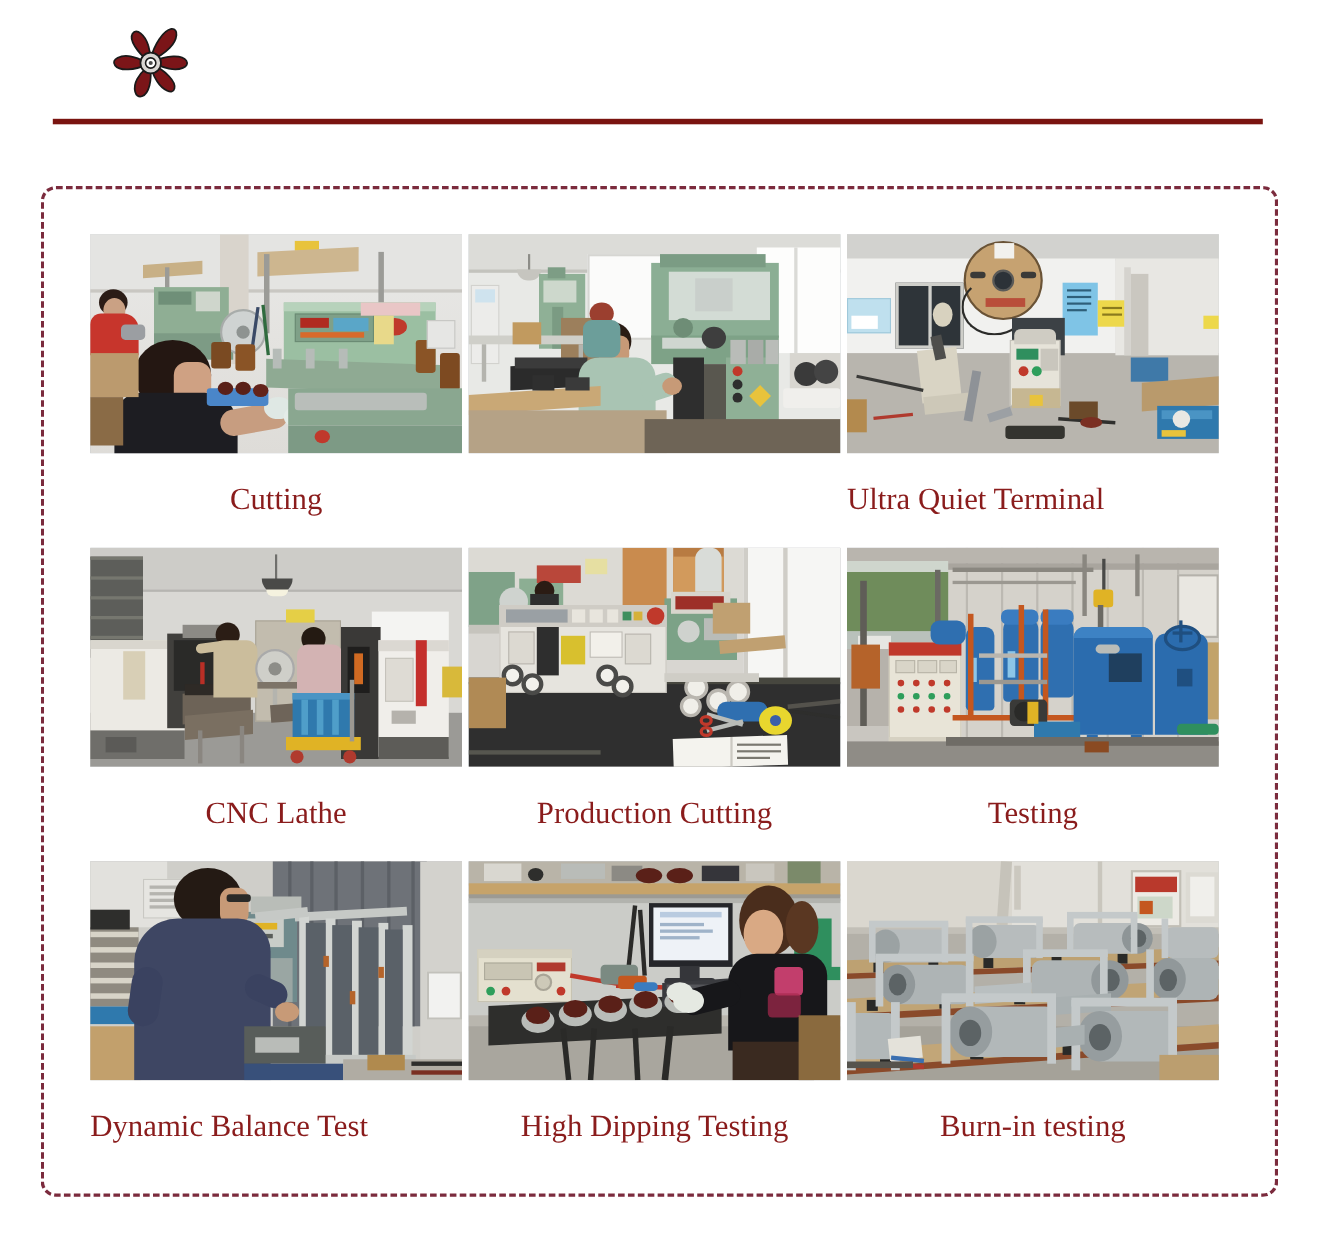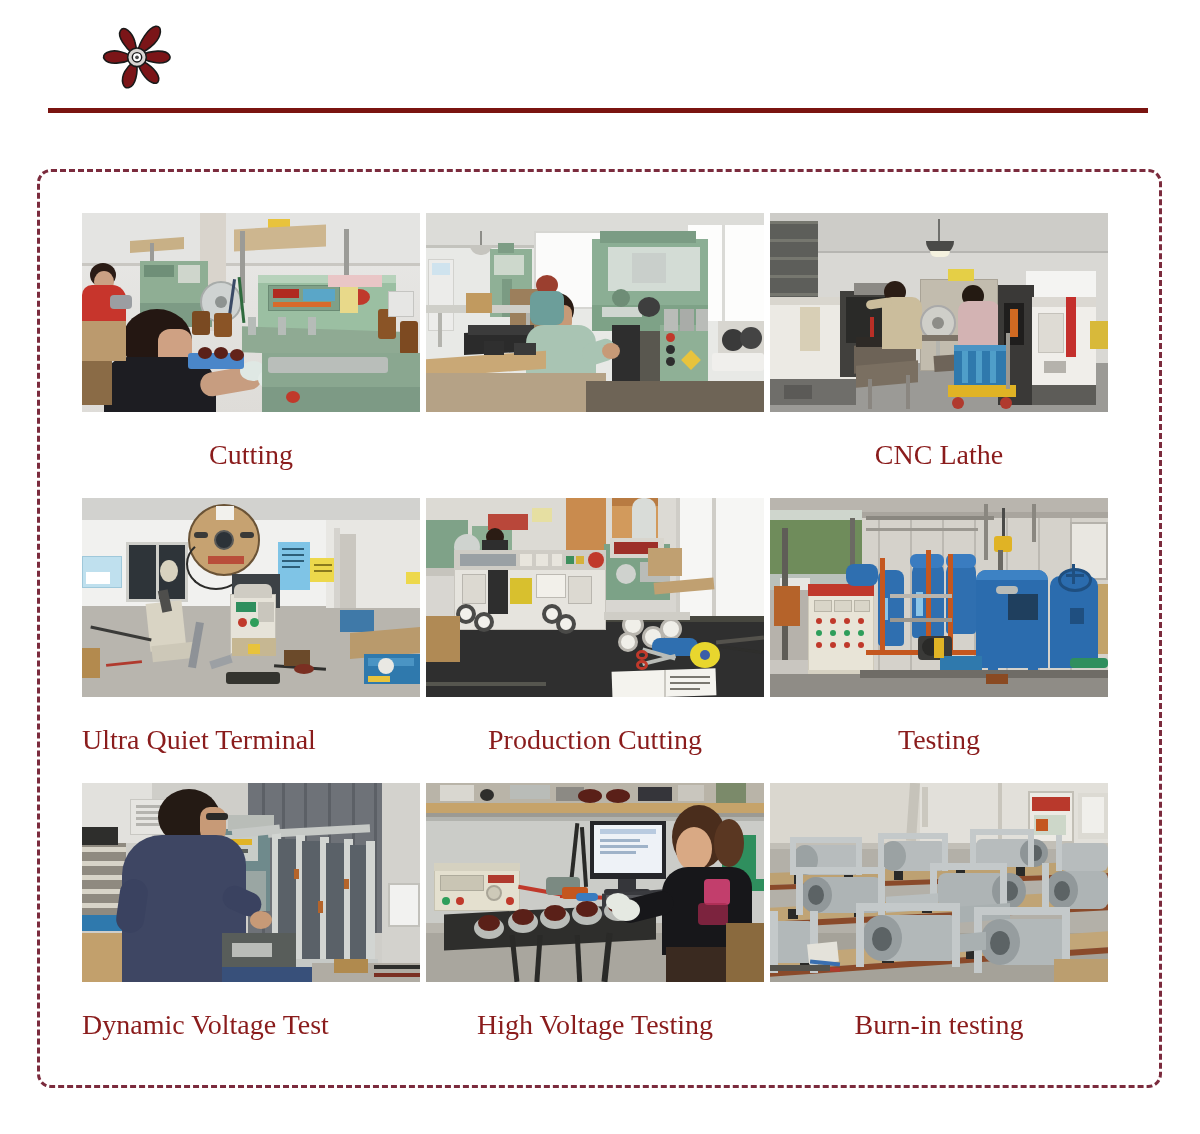--- a/index.html
+++ b/index.html
@@ -246,20 +246,95 @@
       <div class="r" style="left:0;top:142px;width:120px;height:18px;background:#c9a876;transform:skewY(-4deg);"></div>
       <div class="r" style="left:0;top:160px;width:180px;height:39px;background:#b5a286;"></div>
       <div class="r" style="left:160px;top:168px;width:178px;height:31px;background:#6e6456;"></div>
       <div class="r" style="left:58px;top:128px;width:20px;height:14px;background:#2f2f2f;"></div>
       <div class="r" style="left:88px;top:130px;width:22px;height:12px;background:#3a3a3a;"></div>
     </div>
   </div>
 
   <div class="cell">
     <div class="photo">
+      <div class="r" style="left:0;top:0;width:338px;height:199px;background:#dfdfdb;"></div>
+      <div class="r" style="left:0;top:0;width:338px;height:24px;background:#d2d2cf;"></div>
+
+      <div class="r" style="left:0;top:22px;width:244px;height:88px;background:#f1f1ef;"></div>
+      <div class="r" style="left:0;top:108px;width:338px;height:91px;background:#b8b5ae;"></div>
+      <div class="r" style="left:244px;top:22px;width:94px;height:88px;background:#e8e7e3;"></div>
+
+      <div class="r" style="left:0;top:58px;width:40px;height:32px;background:#bfe0ee;border:1px solid #9fc8da;box-sizing:border-box;"></div>
+      <div class="r" style="left:4px;top:74px;width:24px;height:12px;background:#ffffff;"></div>
+
+      <div class="r" style="left:44px;top:44px;width:62px;height:60px;background:#2e3439;border:3px solid #cfcfca;box-sizing:border-box;"></div>
+      <div class="r" style="left:74px;top:44px;width:3px;height:60px;background:#cfcfca;"></div>
+      <div class="r circ" style="left:78px;top:62px;width:18px;height:22px;background:#d8d2bf;"></div>
+
+      <div class="r circ" style="left:106px;top:6px;width:72px;height:72px;background:#c6a271;border:2px solid #6a5336;box-sizing:border-box;"></div>
+      <div class="r circ" style="left:132px;top:32px;width:20px;height:20px;background:#2c3238;border:2px solid #5a5a58;box-sizing:border-box;"></div>
+      <div class="r" style="left:112px;top:34px;width:14px;height:6px;background:#3a3a38;border-radius:3px;"></div>
+      <div class="r" style="left:158px;top:34px;width:14px;height:6px;background:#3a3a38;border-radius:3px;"></div>
+      <div class="r" style="left:134px;top:8px;width:18px;height:14px;background:#f2f1ed;"></div>
+      <div class="r" style="left:126px;top:58px;width:36px;height:8px;background:#b5392d;opacity:0.8;"></div>
+
+      <div class="r" style="left:104px;top:40px;width:56px;height:48px;border:2px solid #2b2b29;border-radius:50%;border-top-color:transparent;border-right-color:transparent;"></div>
+
+      <div class="r" style="left:196px;top:44px;width:32px;height:48px;background:#7fc4e6;"></div>
+      <div class="r" style="left:200px;top:50px;width:22px;height:2px;background:#2e5f79;"></div>
+      <div class="r" style="left:200px;top:56px;width:22px;height:2px;background:#2e5f79;"></div>
+      <div class="r" style="left:200px;top:62px;width:22px;height:2px;background:#2e5f79;"></div>
+      <div class="r" style="left:200px;top:68px;width:18px;height:2px;background:#2e5f79;"></div>
+
+      <div class="r" style="left:228px;top:60px;width:26px;height:24px;background:#edd84b;"></div>
+      <div class="r" style="left:232px;top:66px;width:18px;height:2px;background:#8a7a1d;"></div>
+      <div class="r" style="left:232px;top:72px;width:18px;height:2px;background:#8a7a1d;"></div>
+      <div class="r" style="left:324px;top:74px;width:14px;height:12px;background:#edd84b;"></div>
+
+      <div class="r" style="left:252px;top:30px;width:6px;height:80px;background:#d5d3ce;"></div>
+      <div class="r" style="left:258px;top:36px;width:16px;height:74px;background:#cac7c0;"></div>
+
+      <div class="r" style="left:150px;top:76px;width:48px;height:34px;background:#3c4145;"></div>
+
+      <div class="r" style="left:148px;top:96px;width:46px;height:60px;background:#e6e3d9;border:1px solid #c4c1b8;box-sizing:border-box;"></div>
+      <div class="r" style="left:152px;top:86px;width:38px;height:14px;background:#cfccc3;border-radius:6px 6px 0 0;"></div>
+      <div class="r" style="left:154px;top:104px;width:20px;height:10px;background:#2f8f5e;"></div>
+      <div class="r" style="left:176px;top:104px;width:16px;height:20px;background:#c9c6bd;"></div>
+      <div class="r circ" style="left:156px;top:120px;width:9px;height:9px;background:#c0392b;"></div>
+      <div class="r circ" style="left:168px;top:120px;width:9px;height:9px;background:#2e9e5b;"></div>
+      <div class="r" style="left:150px;top:140px;width:44px;height:18px;background:#c6b792;"></div>
+      <div class="r" style="left:166px;top:146px;width:12px;height:10px;background:#e8c33c;"></div>
+      <div class="r" style="left:144px;top:174px;width:54px;height:12px;background:#34342f;border-radius:3px;"></div>
+
+      <div class="r" style="left:66px;top:104px;width:36px;height:48px;background:#d9d4c4;transform:rotate(-6deg);"></div>
+      <div class="r" style="left:78px;top:92px;width:10px;height:22px;background:#4e4e4c;transform:rotate(-12deg);"></div>
+      <div class="r" style="left:70px;top:146px;width:42px;height:16px;background:#cdc8b8;transform:rotate(-6deg);"></div>
+
+      <div class="r" style="left:110px;top:124px;width:8px;height:46px;background:#8e9297;transform:rotate(10deg);"></div>
+      <div class="r" style="left:128px;top:160px;width:22px;height:8px;background:#9ca0a4;transform:rotate(-18deg);"></div>
+
+      <div class="r" style="left:8px;top:134px;width:62px;height:3px;background:#3a3a38;transform:rotate(12deg);"></div>
+      <div class="r" style="left:24px;top:164px;width:36px;height:3px;background:#b03a2e;transform:rotate(-6deg);"></div>
+      <div class="r" style="left:192px;top:168px;width:52px;height:3px;background:#2f2f2d;transform:rotate(4deg);"></div>
+
+      <div class="r" style="left:258px;top:112px;width:34px;height:22px;background:#3f79a8;"></div>
+      <div class="r" style="left:268px;top:132px;width:70px;height:26px;background:#b99a6c;transform:skewY(-5deg);"></div>
+      <div class="r" style="left:282px;top:156px;width:56px;height:30px;background:#2f79ad;"></div>
+      <div class="r" style="left:286px;top:160px;width:46px;height:8px;background:#4a94c4;"></div>
+      <div class="r circ" style="left:296px;top:160px;width:16px;height:16px;background:#e9e8e3;"></div>
+      <div class="r" style="left:286px;top:178px;width:22px;height:6px;background:#e8c33c;"></div>
+      <div class="r" style="left:202px;top:152px;width:26px;height:16px;background:#6b4a2a;"></div>
+      <div class="r circ" style="left:212px;top:166px;width:20px;height:10px;background:#7a2f22;"></div>
+      <div class="r" style="left:0;top:150px;width:18px;height:30px;background:#b38a4e;"></div>
+    </div>
+    <div class="caption cap-left">Ultra Quiet Terminal</div>
+  </div>
+
+  <div class="cell">
+    <div class="photo">
       <div class="r" style="left:0;top:0;width:338px;height:199px;background:#d9d8d4;"></div>
       <div class="r" style="left:0;top:0;width:338px;height:40px;background:#cdccc8;"></div>
       <div class="r" style="left:0;top:38px;width:338px;height:2px;background:#b6b5b1;"></div>
       <div class="r" style="left:0;top:150px;width:338px;height:49px;background:#9b9a96;"></div>
 
       <div class="r" style="left:0;top:8px;width:48px;height:92px;background:#5d5e5a;"></div>
       <div class="r" style="left:0;top:8px;width:48px;height:3px;background:#76776f;"></div>
       <div class="r" style="left:0;top:26px;width:48px;height:3px;background:#76776f;"></div>
       <div class="r" style="left:0;top:44px;width:48px;height:3px;background:#76776f;"></div>
       <div class="r" style="left:0;top:62px;width:48px;height:3px;background:#76776f;"></div>
@@ -322,95 +397,20 @@
       <div class="r" style="left:184px;top:132px;width:56px;height:6px;background:#4a94c4;"></div>
       <div class="r" style="left:192px;top:138px;width:6px;height:32px;background:#4f9ec9;"></div>
       <div class="r" style="left:206px;top:138px;width:6px;height:32px;background:#4f9ec9;"></div>
       <div class="r" style="left:220px;top:138px;width:6px;height:32px;background:#4f9ec9;"></div>
       <div class="r" style="left:178px;top:172px;width:68px;height:12px;background:#e0b325;"></div>
       <div class="r circ" style="left:182px;top:184px;width:12px;height:12px;background:#b03a2e;"></div>
       <div class="r circ" style="left:230px;top:184px;width:12px;height:12px;background:#b03a2e;"></div>
       <div class="r" style="left:236px;top:120px;width:4px;height:56px;background:#9b9891;"></div>
     </div>
     <div class="caption cap-center">CNC Lathe</div>
-  </div>
-
-  <div class="cell">
-    <div class="photo">
-      <div class="r" style="left:0;top:0;width:338px;height:199px;background:#dfdfdb;"></div>
-      <div class="r" style="left:0;top:0;width:338px;height:24px;background:#d2d2cf;"></div>
-
-      <div class="r" style="left:0;top:22px;width:244px;height:88px;background:#f1f1ef;"></div>
-      <div class="r" style="left:0;top:108px;width:338px;height:91px;background:#b8b5ae;"></div>
-      <div class="r" style="left:244px;top:22px;width:94px;height:88px;background:#e8e7e3;"></div>
-
-      <div class="r" style="left:0;top:58px;width:40px;height:32px;background:#bfe0ee;border:1px solid #9fc8da;box-sizing:border-box;"></div>
-      <div class="r" style="left:4px;top:74px;width:24px;height:12px;background:#ffffff;"></div>
-
-      <div class="r" style="left:44px;top:44px;width:62px;height:60px;background:#2e3439;border:3px solid #cfcfca;box-sizing:border-box;"></div>
-      <div class="r" style="left:74px;top:44px;width:3px;height:60px;background:#cfcfca;"></div>
-      <div class="r circ" style="left:78px;top:62px;width:18px;height:22px;background:#d8d2bf;"></div>
-
-      <div class="r circ" style="left:106px;top:6px;width:72px;height:72px;background:#c6a271;border:2px solid #6a5336;box-sizing:border-box;"></div>
-      <div class="r circ" style="left:132px;top:32px;width:20px;height:20px;background:#2c3238;border:2px solid #5a5a58;box-sizing:border-box;"></div>
-      <div class="r" style="left:112px;top:34px;width:14px;height:6px;background:#3a3a38;border-radius:3px;"></div>
-      <div class="r" style="left:158px;top:34px;width:14px;height:6px;background:#3a3a38;border-radius:3px;"></div>
-      <div class="r" style="left:134px;top:8px;width:18px;height:14px;background:#f2f1ed;"></div>
-      <div class="r" style="left:126px;top:58px;width:36px;height:8px;background:#b5392d;opacity:0.8;"></div>
-
-      <div class="r" style="left:104px;top:40px;width:56px;height:48px;border:2px solid #2b2b29;border-radius:50%;border-top-color:transparent;border-right-color:transparent;"></div>
-
-      <div class="r" style="left:196px;top:44px;width:32px;height:48px;background:#7fc4e6;"></div>
-      <div class="r" style="left:200px;top:50px;width:22px;height:2px;background:#2e5f79;"></div>
-      <div class="r" style="left:200px;top:56px;width:22px;height:2px;background:#2e5f79;"></div>
-      <div class="r" style="left:200px;top:62px;width:22px;height:2px;background:#2e5f79;"></div>
-      <div class="r" style="left:200px;top:68px;width:18px;height:2px;background:#2e5f79;"></div>
-
-      <div class="r" style="left:228px;top:60px;width:26px;height:24px;background:#edd84b;"></div>
-      <div class="r" style="left:232px;top:66px;width:18px;height:2px;background:#8a7a1d;"></div>
-      <div class="r" style="left:232px;top:72px;width:18px;height:2px;background:#8a7a1d;"></div>
-      <div class="r" style="left:324px;top:74px;width:14px;height:12px;background:#edd84b;"></div>
-
-      <div class="r" style="left:252px;top:30px;width:6px;height:80px;background:#d5d3ce;"></div>
-      <div class="r" style="left:258px;top:36px;width:16px;height:74px;background:#cac7c0;"></div>
-
-      <div class="r" style="left:150px;top:76px;width:48px;height:34px;background:#3c4145;"></div>
-
-      <div class="r" style="left:148px;top:96px;width:46px;height:60px;background:#e6e3d9;border:1px solid #c4c1b8;box-sizing:border-box;"></div>
-      <div class="r" style="left:152px;top:86px;width:38px;height:14px;background:#cfccc3;border-radius:6px 6px 0 0;"></div>
-      <div class="r" style="left:154px;top:104px;width:20px;height:10px;background:#2f8f5e;"></div>
-      <div class="r" style="left:176px;top:104px;width:16px;height:20px;background:#c9c6bd;"></div>
-      <div class="r circ" style="left:156px;top:120px;width:9px;height:9px;background:#c0392b;"></div>
-      <div class="r circ" style="left:168px;top:120px;width:9px;height:9px;background:#2e9e5b;"></div>
-      <div class="r" style="left:150px;top:140px;width:44px;height:18px;background:#c6b792;"></div>
-      <div class="r" style="left:166px;top:146px;width:12px;height:10px;background:#e8c33c;"></div>
-      <div class="r" style="left:144px;top:174px;width:54px;height:12px;background:#34342f;border-radius:3px;"></div>
-
-      <div class="r" style="left:66px;top:104px;width:36px;height:48px;background:#d9d4c4;transform:rotate(-6deg);"></div>
-      <div class="r" style="left:78px;top:92px;width:10px;height:22px;background:#4e4e4c;transform:rotate(-12deg);"></div>
-      <div class="r" style="left:70px;top:146px;width:42px;height:16px;background:#cdc8b8;transform:rotate(-6deg);"></div>
-
-      <div class="r" style="left:110px;top:124px;width:8px;height:46px;background:#8e9297;transform:rotate(10deg);"></div>
-      <div class="r" style="left:128px;top:160px;width:22px;height:8px;background:#9ca0a4;transform:rotate(-18deg);"></div>
-
-      <div class="r" style="left:8px;top:134px;width:62px;height:3px;background:#3a3a38;transform:rotate(12deg);"></div>
-      <div class="r" style="left:24px;top:164px;width:36px;height:3px;background:#b03a2e;transform:rotate(-6deg);"></div>
-      <div class="r" style="left:192px;top:168px;width:52px;height:3px;background:#2f2f2d;transform:rotate(4deg);"></div>
-
-      <div class="r" style="left:258px;top:112px;width:34px;height:22px;background:#3f79a8;"></div>
-      <div class="r" style="left:268px;top:132px;width:70px;height:26px;background:#b99a6c;transform:skewY(-5deg);"></div>
-      <div class="r" style="left:282px;top:156px;width:56px;height:30px;background:#2f79ad;"></div>
-      <div class="r" style="left:286px;top:160px;width:46px;height:8px;background:#4a94c4;"></div>
-      <div class="r circ" style="left:296px;top:160px;width:16px;height:16px;background:#e9e8e3;"></div>
-      <div class="r" style="left:286px;top:178px;width:22px;height:6px;background:#e8c33c;"></div>
-      <div class="r" style="left:202px;top:152px;width:26px;height:16px;background:#6b4a2a;"></div>
-      <div class="r circ" style="left:212px;top:166px;width:20px;height:10px;background:#7a2f22;"></div>
-      <div class="r" style="left:0;top:150px;width:18px;height:30px;background:#b38a4e;"></div>
-    </div>
-    <div class="caption cap-left">Ultra Quiet Terminal</div>
   </div>
 
   <div class="cell">
     <div class="photo">
       <div class="r" style="left:0;top:0;width:338px;height:199px;background:#d8d6d1;"></div>
       <div class="r" style="left:0;top:0;width:338px;height:56px;background:#dcdad4;"></div>
 
       <div class="r" style="left:250px;top:0;width:88px;height:118px;background:#f6f6f4;"></div>
       <div class="r" style="left:286px;top:0;width:4px;height:118px;background:#cfcdc7;"></div>
       <div class="r" style="left:250px;top:0;width:4px;height:118px;background:#cfcdc7;"></div>
@@ -658,21 +658,21 @@
 
       <div class="r" style="left:140px;top:150px;width:74px;height:34px;background:#585d5a;"></div>
       <div class="r" style="left:150px;top:160px;width:40px;height:14px;background:#b9bcb8;"></div>
       <div class="r" style="left:140px;top:184px;width:90px;height:15px;background:#38507a;"></div>
 
       <div class="r" style="left:230px;top:180px;width:108px;height:19px;background:#b0aca3;"></div>
       <div class="r" style="left:252px;top:176px;width:34px;height:14px;background:#b08a4e;"></div>
       <div class="r" style="left:292px;top:182px;width:46px;height:4px;background:#2e2e2c;"></div>
       <div class="r" style="left:292px;top:190px;width:46px;height:4px;background:#7a2f22;"></div>
     </div>
-    <div class="caption cap-left">Dynamic Voltage Test</div>
+    <div class="caption cap-left">Dynamic Balance Test</div>
   </div>
 
   <div class="cell">
     <div class="photo">
       <div class="r" style="left:0;top:0;width:338px;height:199px;background:#c7c8c4;"></div>
 
       <div class="r" style="left:0;top:0;width:338px;height:22px;background:#b9b4a8;"></div>
       <div class="r" style="left:0;top:20px;width:338px;height:12px;background:#c6a36a;"></div>
       <div class="r" style="left:0;top:30px;width:338px;height:6px;background:#9c9a93;"></div>
 
@@ -750,21 +750,21 @@
       <div class="r circ" style="left:250px;top:44px;width:36px;height:44px;background:#d9a984;"></div>
       <div class="r" style="left:236px;top:84px;width:90px;height:88px;background:#17171a;border-radius:26px 20px 0 0;"></div>
       <div class="r" style="left:278px;top:96px;width:26px;height:26px;background:#e0457b;border-radius:4px;opacity:0.85;"></div>
       <div class="r" style="left:272px;top:120px;width:30px;height:22px;background:#a8294e;border-radius:4px;opacity:0.7;"></div>
       <div class="r" style="left:192px;top:112px;width:56px;height:24px;background:#17171a;border-radius:12px;transform:rotate(-14deg);"></div>
       <div class="r circ" style="left:186px;top:116px;width:28px;height:22px;background:#e5e9e2;"></div>
       <div class="r circ" style="left:180px;top:110px;width:24px;height:18px;background:#e5e9e2;"></div>
       <div class="r" style="left:240px;top:164px;width:74px;height:35px;background:#3a2a20;"></div>
       <div class="r" style="left:300px;top:140px;width:38px;height:59px;background:#8a6a3e;"></div>
     </div>
-    <div class="caption cap-center">High Voltage Testing</div>
+    <div class="caption cap-center">High Dipping Testing</div>
   </div>
 
   <div class="cell">
     <div class="photo">
       <div class="r" style="left:0;top:0;width:338px;height:199px;background:#d8d6d0;"></div>
 
       <div class="r" style="left:0;top:0;width:338px;height:66px;background:#e2e0da;"></div>
       <div class="r" style="left:0;top:0;width:150px;height:66px;background:#dad7cf;"></div>
       <div class="r" style="left:138px;top:0;width:10px;height:58px;background:#c6c3ba;transform:rotate(4deg);"></div>
       <div class="r" style="left:152px;top:4px;width:6px;height:40px;background:#cbc8bf;"></div>

